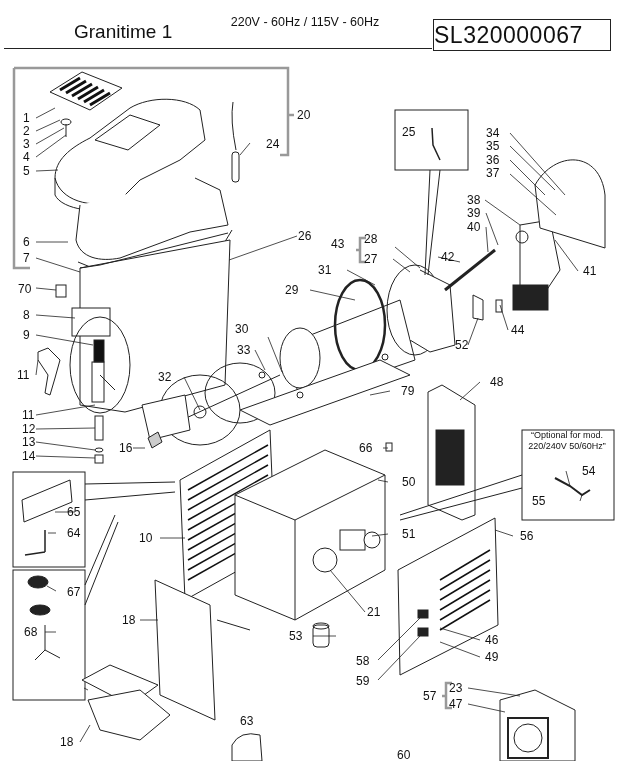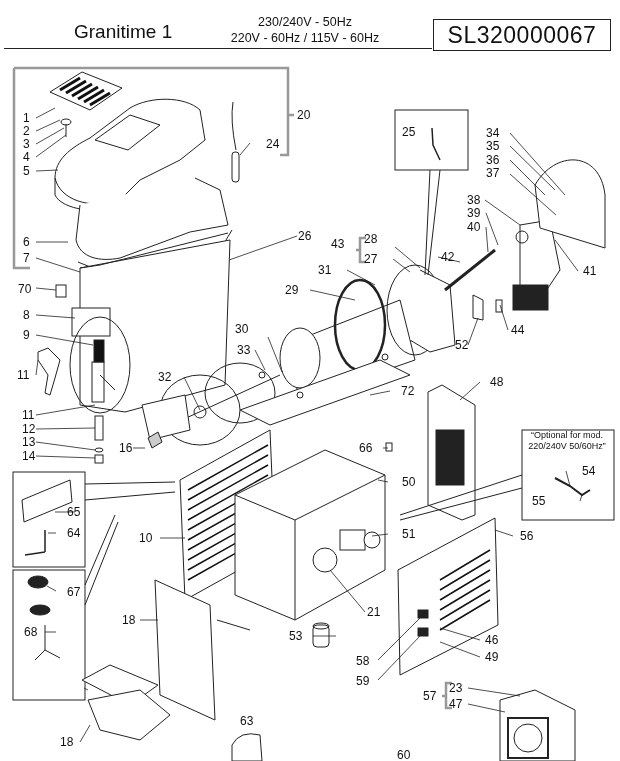--- a/index.html
+++ b/index.html
@@ -1,30 +1,29 @@
 <!DOCTYPE html>
 <html><head>
 <meta charset="utf-8">
 <style>
   html,body{margin:0;padding:0;background:#fff;}
   body{width:620px;height:761px;position:relative;overflow:hidden;font-family:"Liberation Sans",sans-serif;color:#111;}
   .hdr-model{position:absolute;left:74px;top:21px;font-size:19px;}
   .hdr-volt{position:absolute;left:205px;top:14px;width:200px;text-align:center;font-size:12.5px;line-height:16px;}
   .hdr-rule{position:absolute;left:4px;top:48px;width:428px;height:1px;background:#222;}
-  .hdr-code{position:absolute;left:433px;top:19px;width:176px;height:30px;border:1.5px solid #222;font-size:23px;text-align:center;line-height:30px;letter-spacing:0.5px;}
+  .hdr-code{position:absolute;left:433px;top:19px;width:176px;height:30px;border:1.5px solid #222;font-size:23px;text-align:left;line-height:30px;letter-spacing:0.5px;}
   svg#diagram{position:absolute;left:0;top:0;}
   .lbl{position:absolute;font-size:12px;line-height:12px;white-space:nowrap;}
   .note{position:absolute;left:522px;top:430px;font-size:9px;line-height:11px;text-align:center;width:90px;}
 </style>
 </head>
 <body>
 
 <div class="hdr-model">Granitime 1</div>
 <div class="hdr-volt">
-  <div>230/240V - 50Hz</div>
   <div>220V - 60Hz / 115V - 60Hz</div>
 </div>
 <div class="hdr-rule"></div>
 <div class="hdr-code">SL320000067</div>
 
 <svg id="diagram" width="620" height="761" fill="none" stroke="#222" stroke-width="1">
 
   <path d="M14 68 H288 V155 H280" stroke="#999" stroke-width="2.5"></path>
   <path d="M14 68 V268 H30" stroke="#999" stroke-width="2.5"></path>
   <line x1="288" y1="115" x2="294" y2="115" stroke="#999" stroke-width="2.5"></line>
@@ -306,21 +305,21 @@
 <span class="lbl" style="left:486px;top:140px">35</span>
 <span class="lbl" style="left:486px;top:154px">36</span>
 <span class="lbl" style="left:486px;top:167px">37</span>
 <span class="lbl" style="left:467px;top:194px">38</span>
 <span class="lbl" style="left:467px;top:207px">39</span>
 <span class="lbl" style="left:467px;top:221px">40</span>
 <span class="lbl" style="left:583px;top:265px">41</span>
 <span class="lbl" style="left:441px;top:251px">42</span>
 <span class="lbl" style="left:331px;top:238px">43</span>
 <span class="lbl" style="left:511px;top:324px">44</span>
-<span class="lbl" style="left:401px;top:385px">72</span>
+<span class="lbl" style="left:401px;top:385px">79</span>
 <span class="lbl" style="left:485px;top:634px">46</span>
 <span class="lbl" style="left:449px;top:698px">47</span>
 <span class="lbl" style="left:490px;top:376px">48</span>
 <span class="lbl" style="left:485px;top:651px">49</span>
 <span class="lbl" style="left:402px;top:476px">50</span>
 <span class="lbl" style="left:402px;top:528px">51</span>
 <span class="lbl" style="left:455px;top:339px">52</span>
 <span class="lbl" style="left:289px;top:630px">53</span>
 <span class="lbl" style="left:582px;top:465px">54</span>
 <span class="lbl" style="left:532px;top:495px">55</span>

